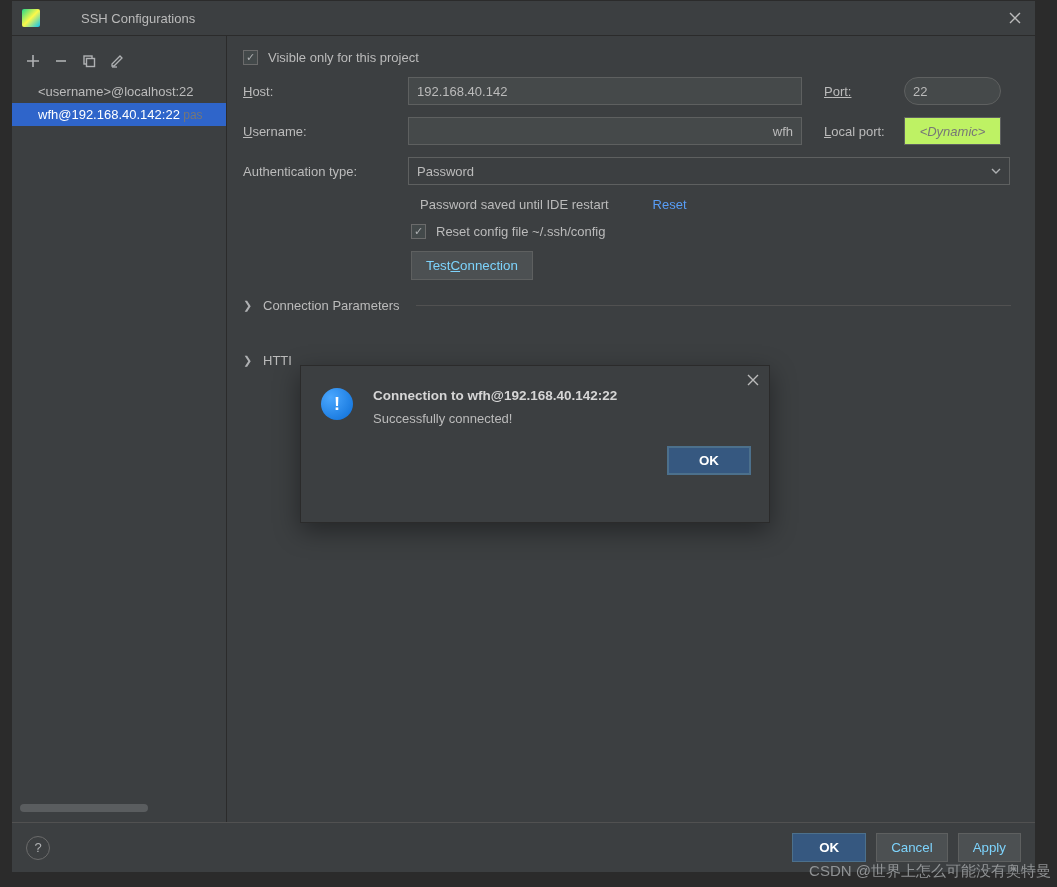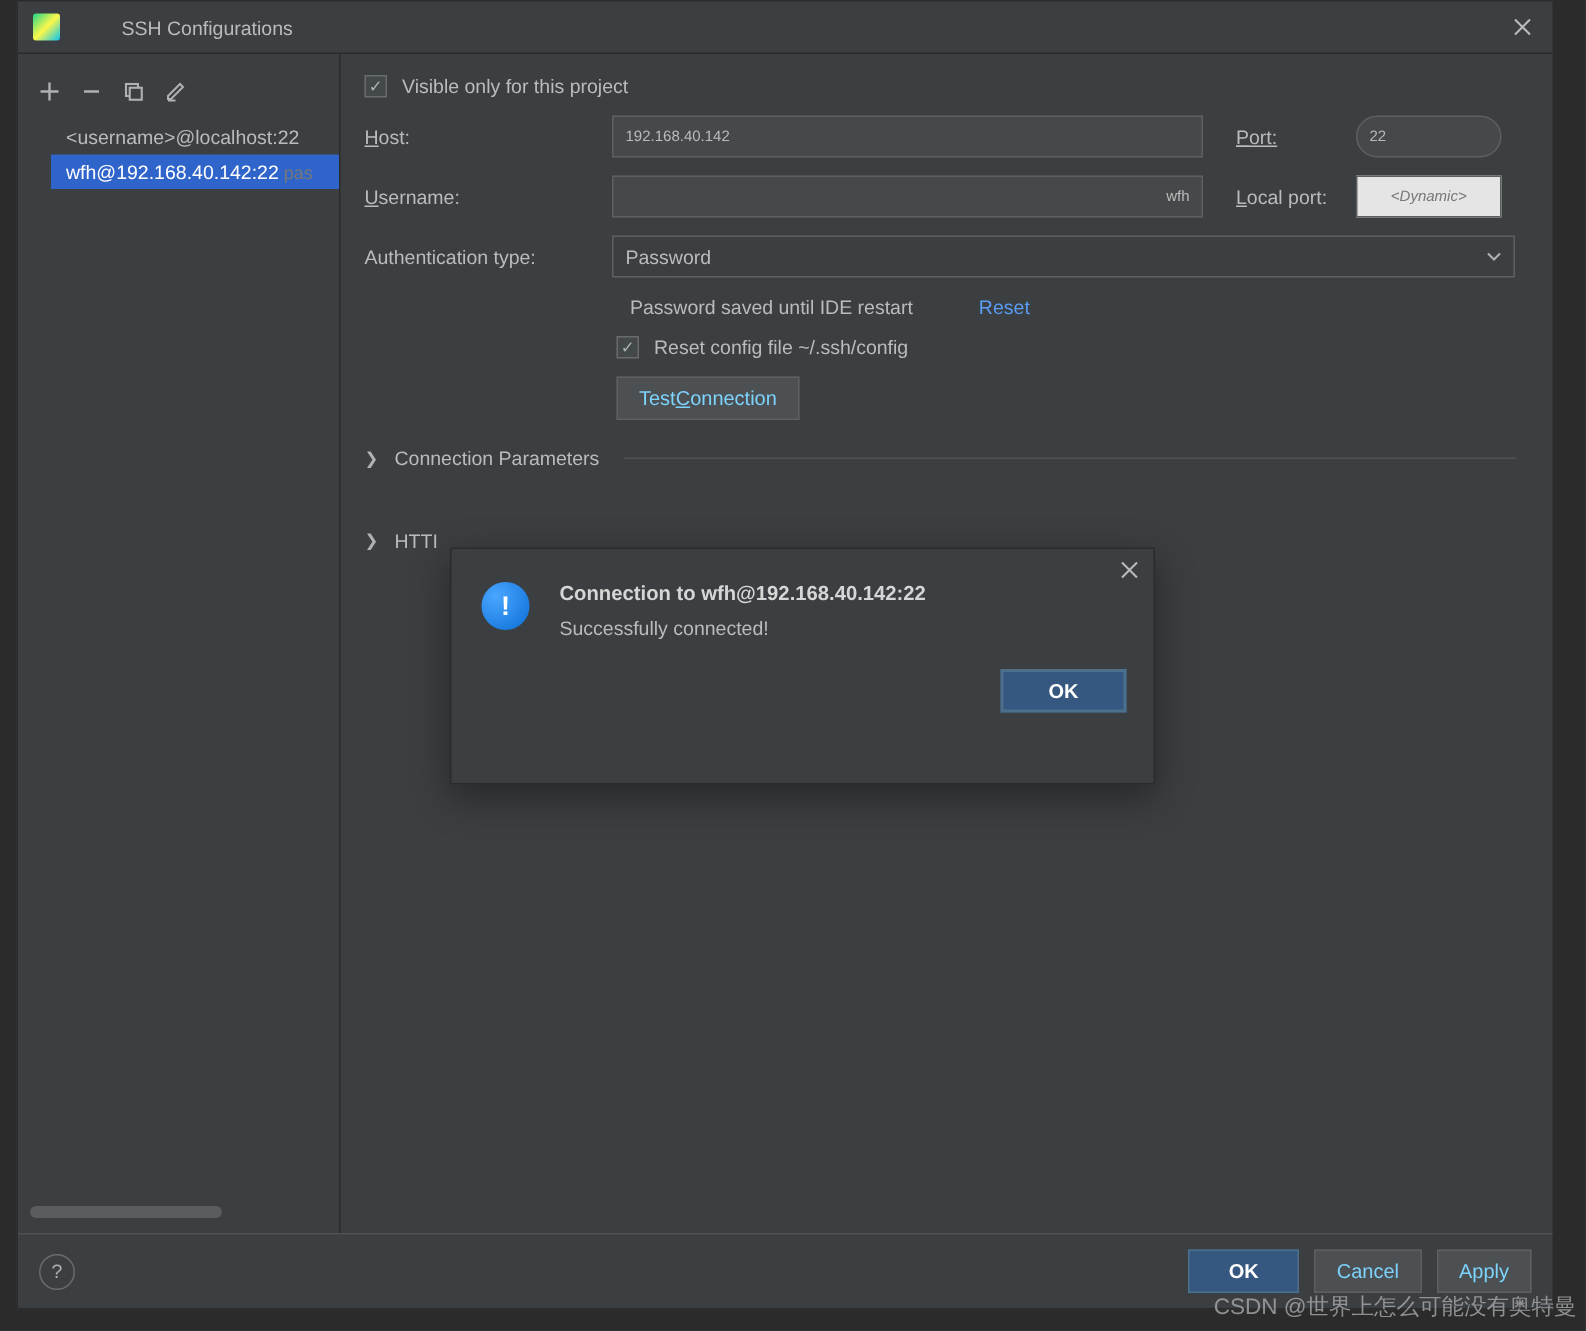--- a/index.html
+++ b/index.html
@@ -7,33 +7,33 @@
 .window { position: absolute; left: 11px; top: 0; width: 1025px; height: 873px; background: #3c3f41; border: 1px solid #2b2b2b; display: flex; flex-direction: column; }
 .titlebar { height: 35px; display: flex; align-items: center; padding: 0 10px; border-bottom: 1px solid #2b2b2b; }
 .titlebar .logo { width: 18px; height: 18px; margin-right: 10px; background: linear-gradient(135deg,#21d789,#fcf84a,#07c3f2); border-radius: 2px; }
 .titlebar .title { color: #bbbbbb; flex: 1; margin-left: 31px; }
 .titlebar .close { color: #bbbbbb; font-size: 16px; cursor: pointer; padding: 4px; }
 .body { flex: 1; display: flex; overflow: hidden; }
 .sidebar { width: 215px; border-right: 1px solid #2b2b2b; display: flex; flex-direction: column; padding-top: 10px; }
 .toolbar { display: flex; gap: 6px; padding: 4px 10px 8px 10px; align-items: center; }
 .toolbar .tbtn { width: 22px; height: 22px; display: flex; align-items: center; justify-content: center; color: #afb1b3; cursor: pointer; font-size: 16px; }
 .list { flex: 1; overflow: hidden; }
-.list-item { padding: 4px 10px; white-space: nowrap; overflow: hidden; cursor: pointer; color: #bbbbbb; margin-left: 22px; }
+.list-item { padding: 4px 26px; white-space: nowrap; overflow: hidden; cursor: pointer; color: #bbbbbb; }
 .list-item .post { color: #777; font-size: 12px; }
 .list-item.selected { background: #2f65ca; color: #fff; }
 .scrollbar { height: 10px; margin: 4px 8px 8px 8px; background: transparent; position: relative; }
 .scrollthumb { width: 128px; height: 8px; background: #5a5d5f; border-radius: 4px; }
 .main { flex: 1; padding: 14px 16px 0 16px; overflow: hidden; position: relative; }
 .row { display: flex; align-items: center; margin-bottom: 12px; gap: 10px; }
 .chk { width: 15px; height: 15px; background: #43494a; border: 1px solid #6b6b6b; display: inline-flex; align-items: center; justify-content: center; color: #afb1b3; font-size: 11px; }
 label, .lbl { color: #bbbbbb; }
 .underline-letter { text-decoration: underline; }
 .field-lbl { width: 155px; }
-.input { background: #45494a; border: 1px solid #5e6060; color: #bbbbbb; padding: 6px 8px; height: 28px; font-size: 10px; }
-.input.dark { background: #e5e5e5; }
+.input { background: #45494a; border: 1px solid #5e6060; color: #bbbbbb; padding: 6px 8px; height: 28px; font-size: 13px; }
+.input.dark { background: #bef264; }
 .input::placeholder { color: #777; font-style: italic; }
 .host-input { width: 394px; }
 .port-lbl { width: 82px; padding-left: 12px; text-decoration: underline; }
 .port-input { width: 97px; border-radius: 14px; }
 .user-input { width: 394px; text-align: right; }
 .localport-lbl { width: 82px; padding-left: 12px; }
 .localport-input { width: 97px; font-style: italic; color: #777; text-align: center; }
 .auth-select { width: 602px; background: #3c3f41; border: 1px solid #5e6060; padding: 6px 8px; height: 28px; display: flex; align-items: center; justify-content: space-between; cursor: pointer; }
 .indent { margin-left: 168px; }
 .status-line { display: flex; align-items: center; gap: 32px; margin-bottom: 12px; margin-left: 177px; }

